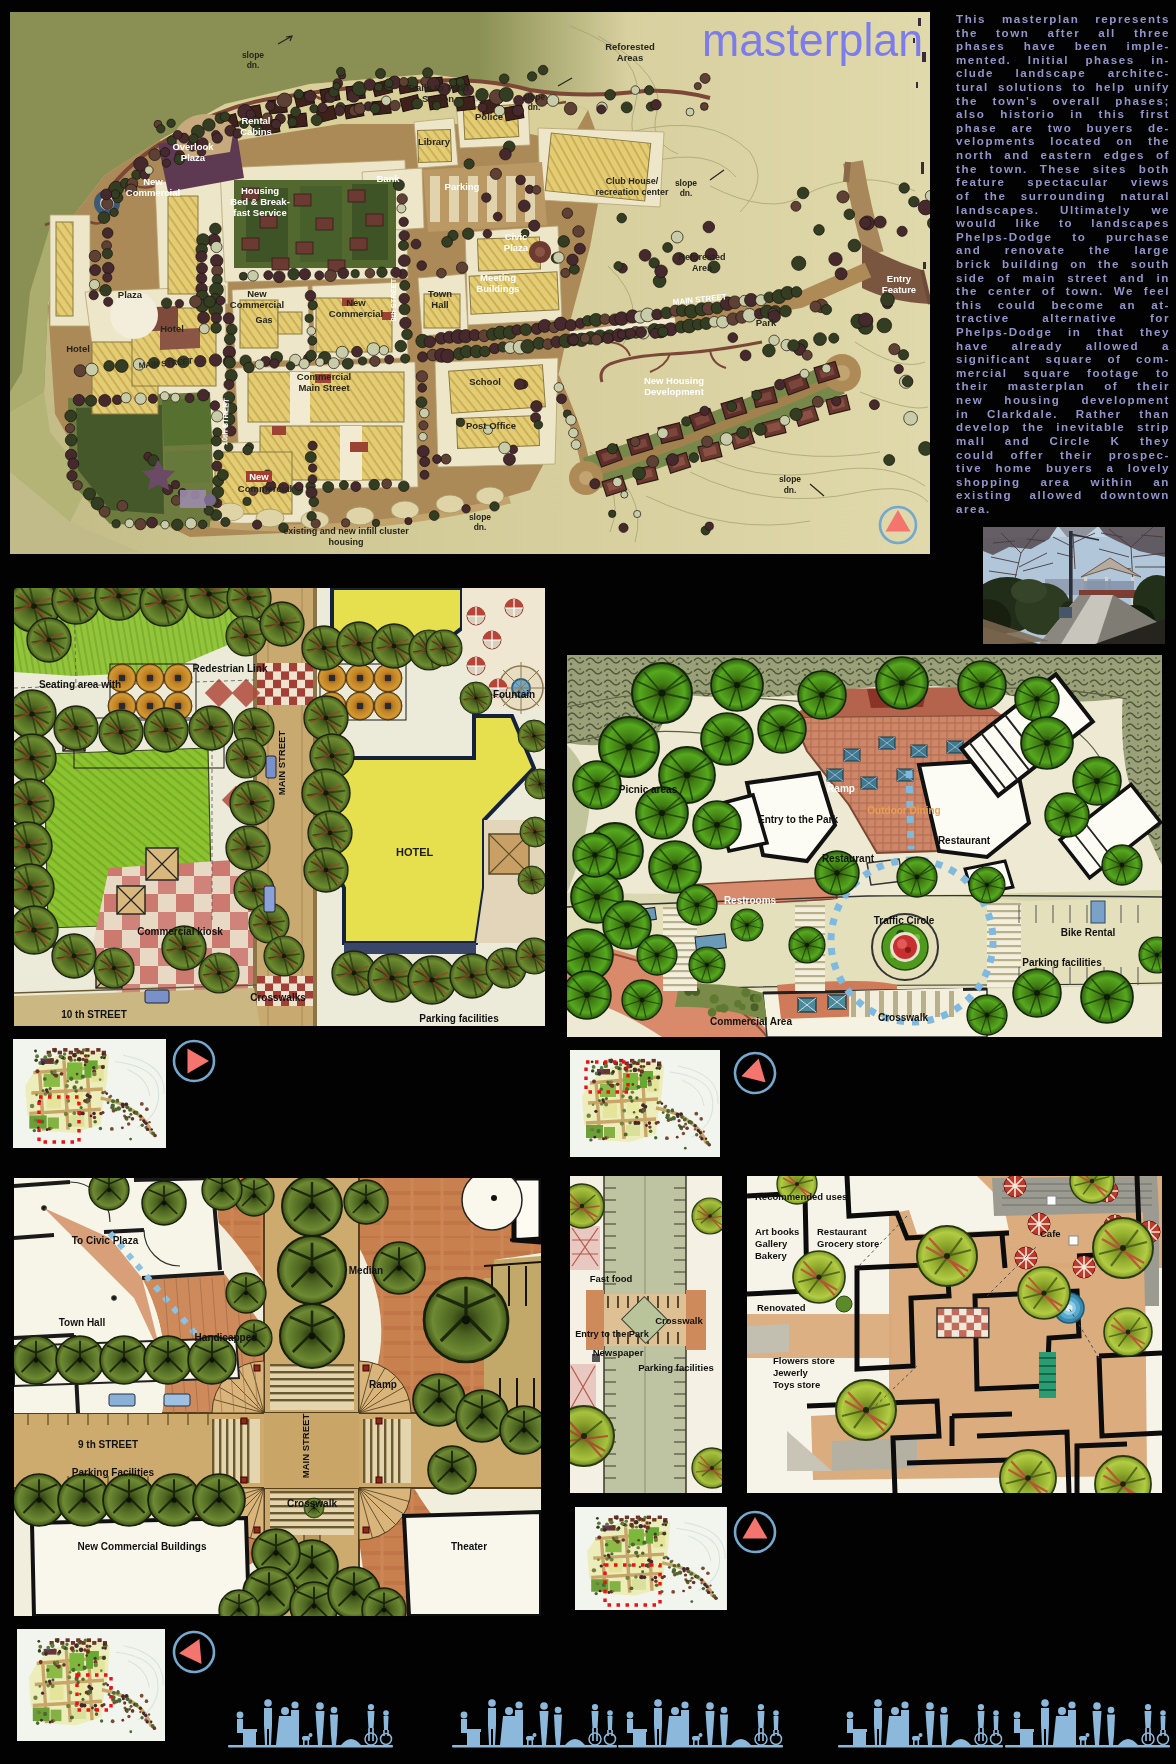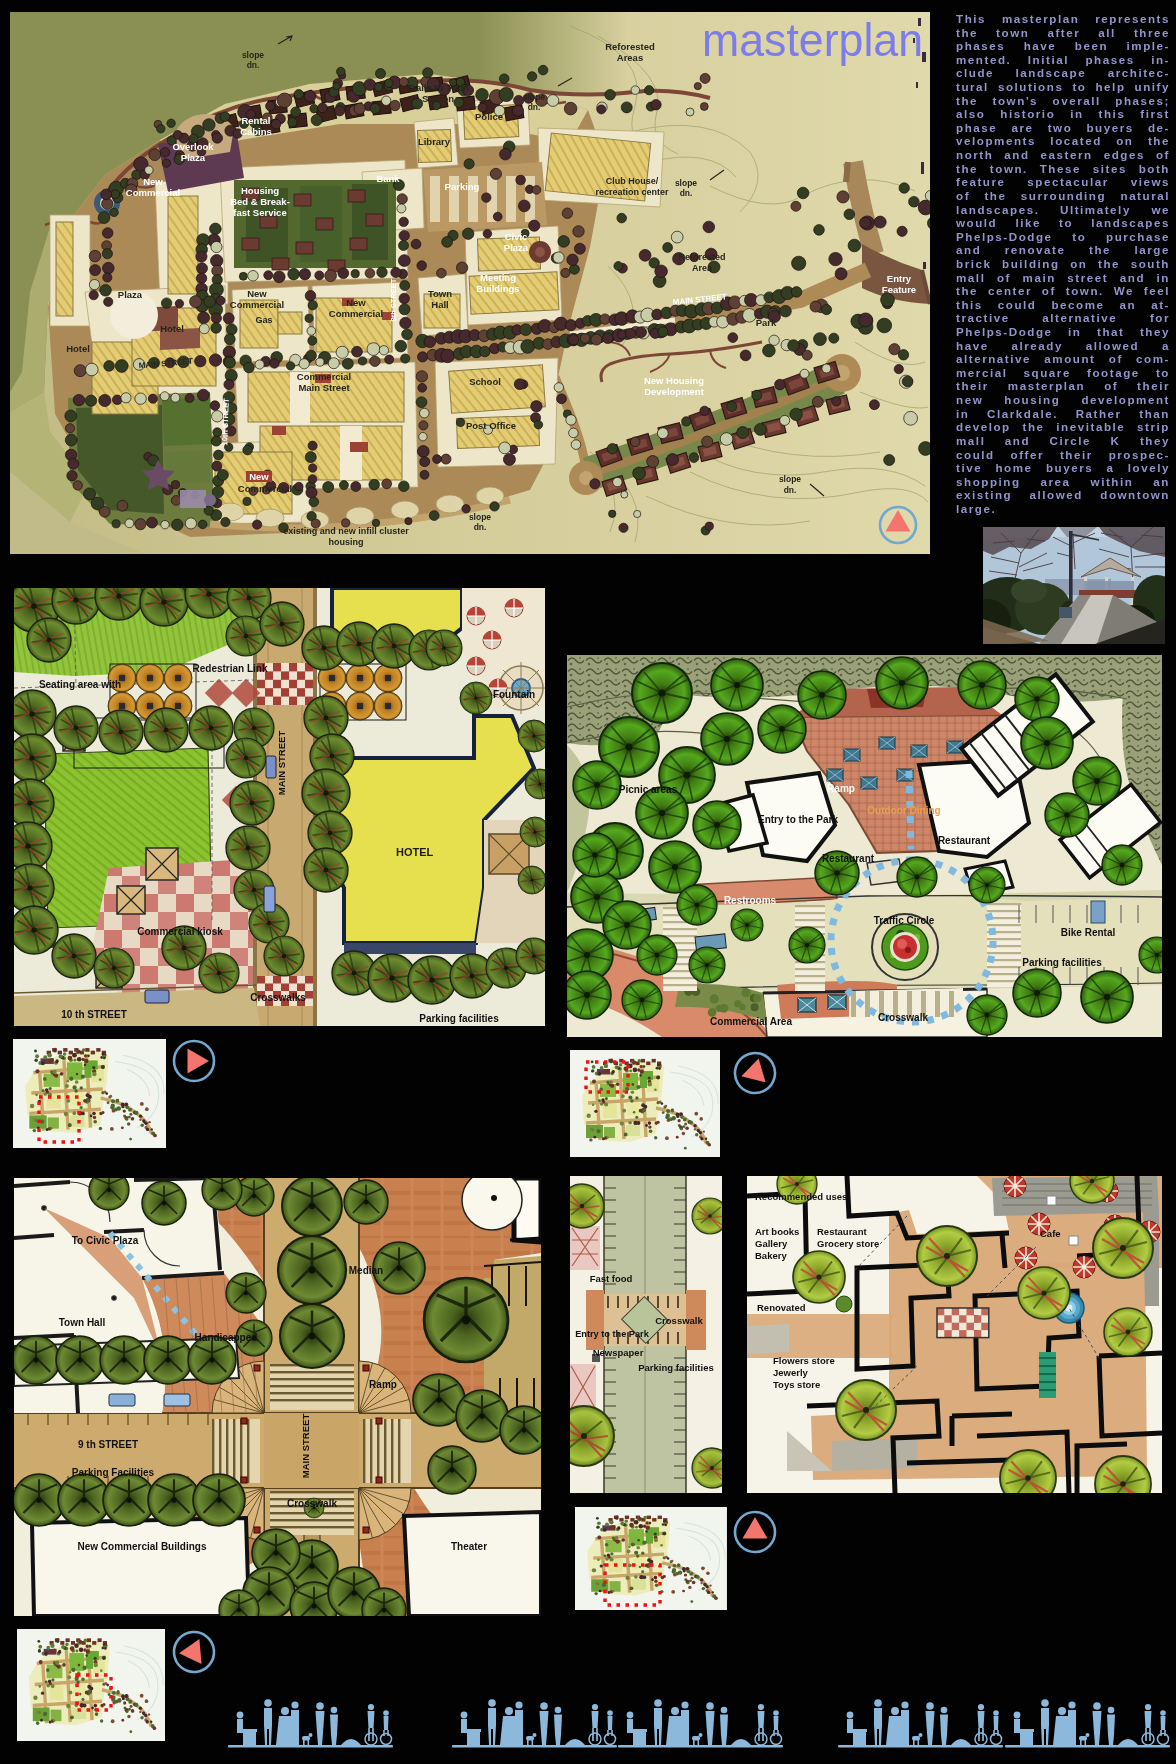--- a/index.html
+++ b/index.html
@@ -903,38 +903,38 @@
       <div>velopments located on the</div>
       <div>north and eastern edges of</div>
       <div>the town. These sites both</div>
       <div>feature spectacular views</div>
       <div>of the surrounding natural</div>
       <div>landscapes. Ultimately we</div>
       <div>would like to landscapes</div>
       <div>Phelps-Dodge to purchase</div>
       <div>and renovate the large</div>
       <div>brick building on the south</div>
-      <div>mall of main street and in</div>
+      <div>side of main street and in</div>
       <div>the center of town. We feel</div>
       <div>this could become an at-</div>
       <div>tractive alternative for</div>
       <div>Phelps-Dodge in that they</div>
       <div>have already allowed a</div>
-      <div>alternative amount of com-</div>
+      <div>significant square of com-</div>
       <div>mercial square footage to</div>
       <div>their masterplan of their</div>
       <div>new housing development</div>
       <div>in Clarkdale. Rather than</div>
       <div>develop the inevitable strip</div>
       <div>mall and Circle K they</div>
       <div>could offer their prospec-</div>
       <div>tive home buyers a lovely</div>
       <div>shopping area within an</div>
       <div>existing allowed downtown</div>
-      <div class="last">large.</div>
+      <div class="last">area.</div>
     </div>
 
 <svg class="abs" style="left:983px;top:527px" width="182" height="117" viewBox="0 0 182 117">
 <rect width="182" height="117" fill="#b2c6da"></rect>
 <rect x="0" y="0" width="182" height="10" fill="#c2d3e2"></rect>
 <rect x="62" y="52" width="66" height="16" fill="#93a0b5"></rect>
 
 <g fill="#4e4246" opacity="0.8">
 <path d="M0,0 H74 L66,12 L48,22 L26,20 L10,28 L0,24 Z"></path>
 <path d="M116,0 H182 V30 L156,24 L134,14 L122,8 Z"></path>

